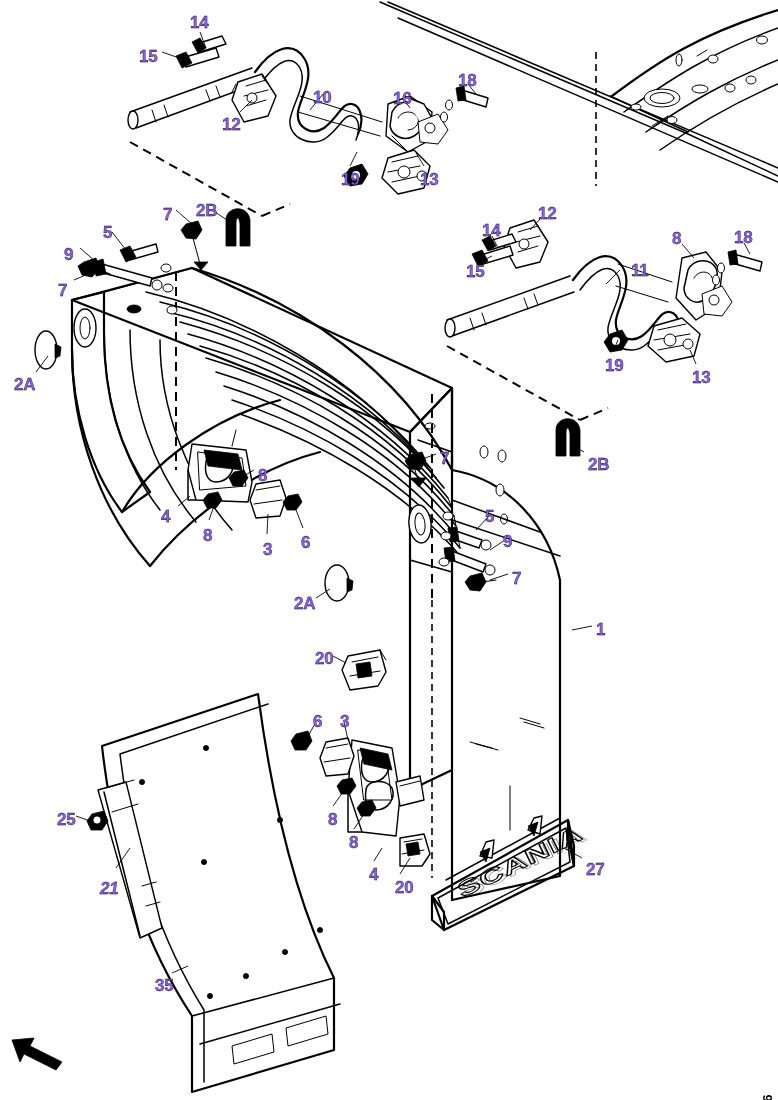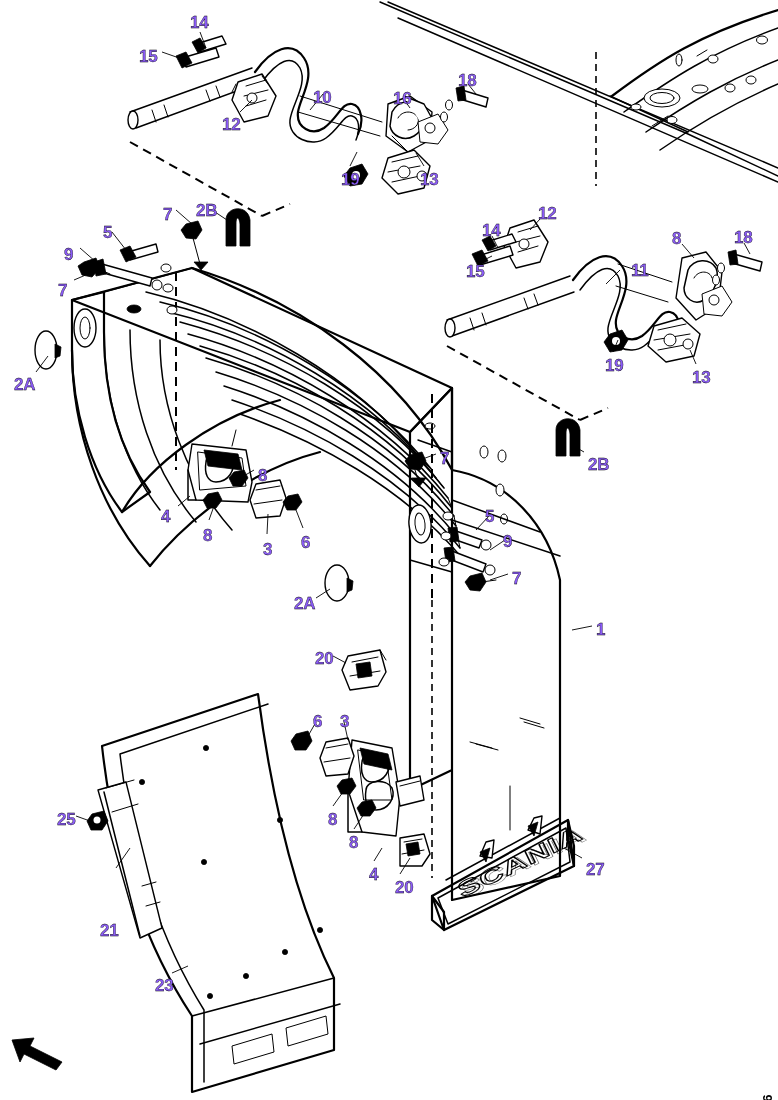--- a/index.html
+++ b/index.html
@@ -548,20 +548,20 @@
       <div class="callout" style="left: 294px; top: 595px;">2A</div>
       <div class="callout" style="left: 596px; top: 621px;">1</div>
       <div class="callout" style="left: 315px; top: 650px;">20</div>
       <div class="callout" style="left: 313px; top: 713px;">6</div>
       <div class="callout" style="left: 340px; top: 713px;">3</div>
       <div class="callout" style="left: 328px; top: 811px;">8</div>
       <div class="callout" style="left: 349px; top: 834px;">8</div>
       <div class="callout" style="left: 369px; top: 866px;">4</div>
       <div class="callout" style="left: 395px; top: 879px;">20</div>
       <div class="callout" style="left: 57px; top: 811px;">25</div>
-      <div class="callout" style="left: 100px; top: 922px;">21</div>
-      <div class="callout" style="left: 155px; top: 977px;">23</div>
+      <div class="callout" style="left: 100px; top: 880px; font-style: italic;">21</div>
+      <div class="callout" style="left: 155px; top: 977px;">35</div>
       <div class="callout" style="left: 586px; top: 861px;">27</div>
     </div>
 
   <div class="figref">388 376</div>
 
 </div>
 
 </body></html>

